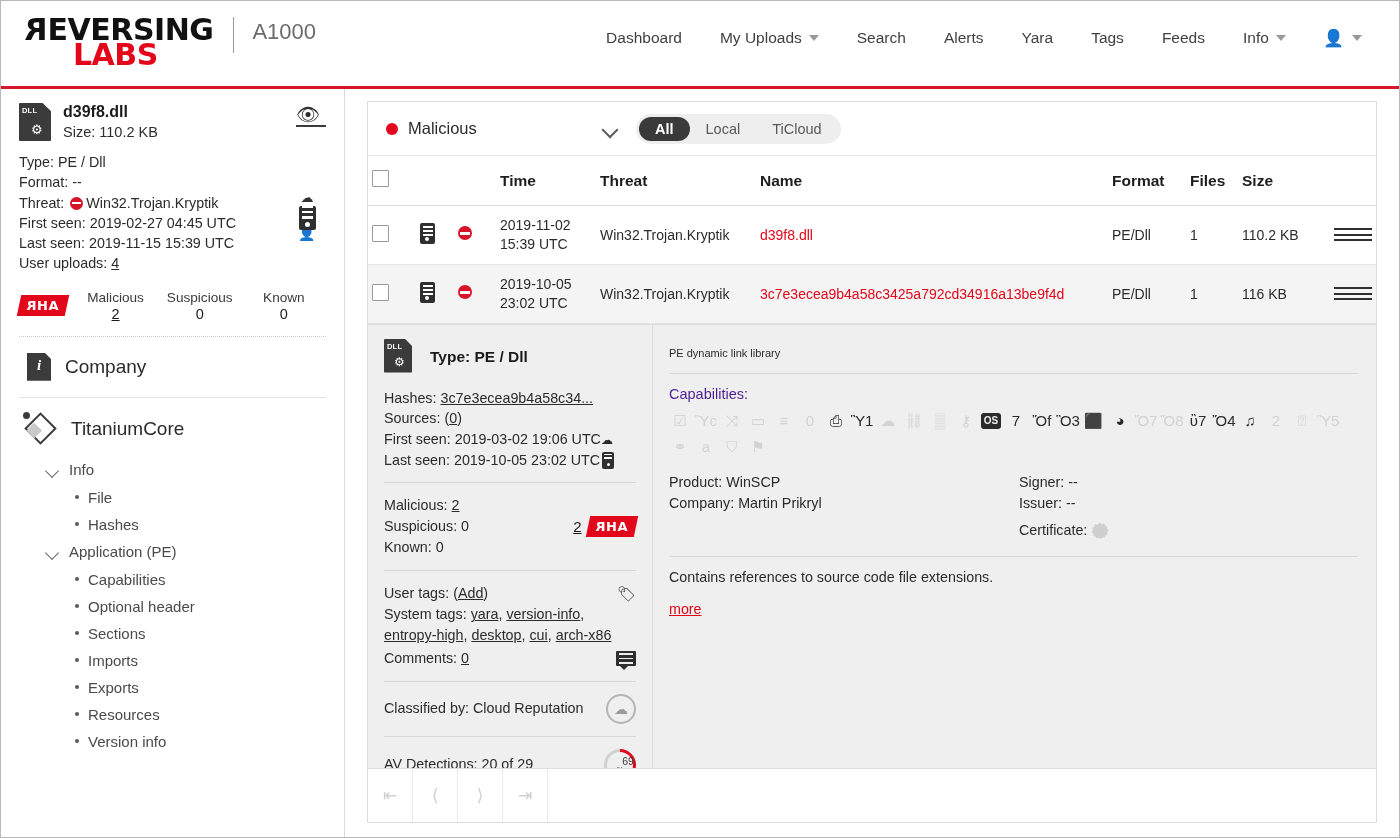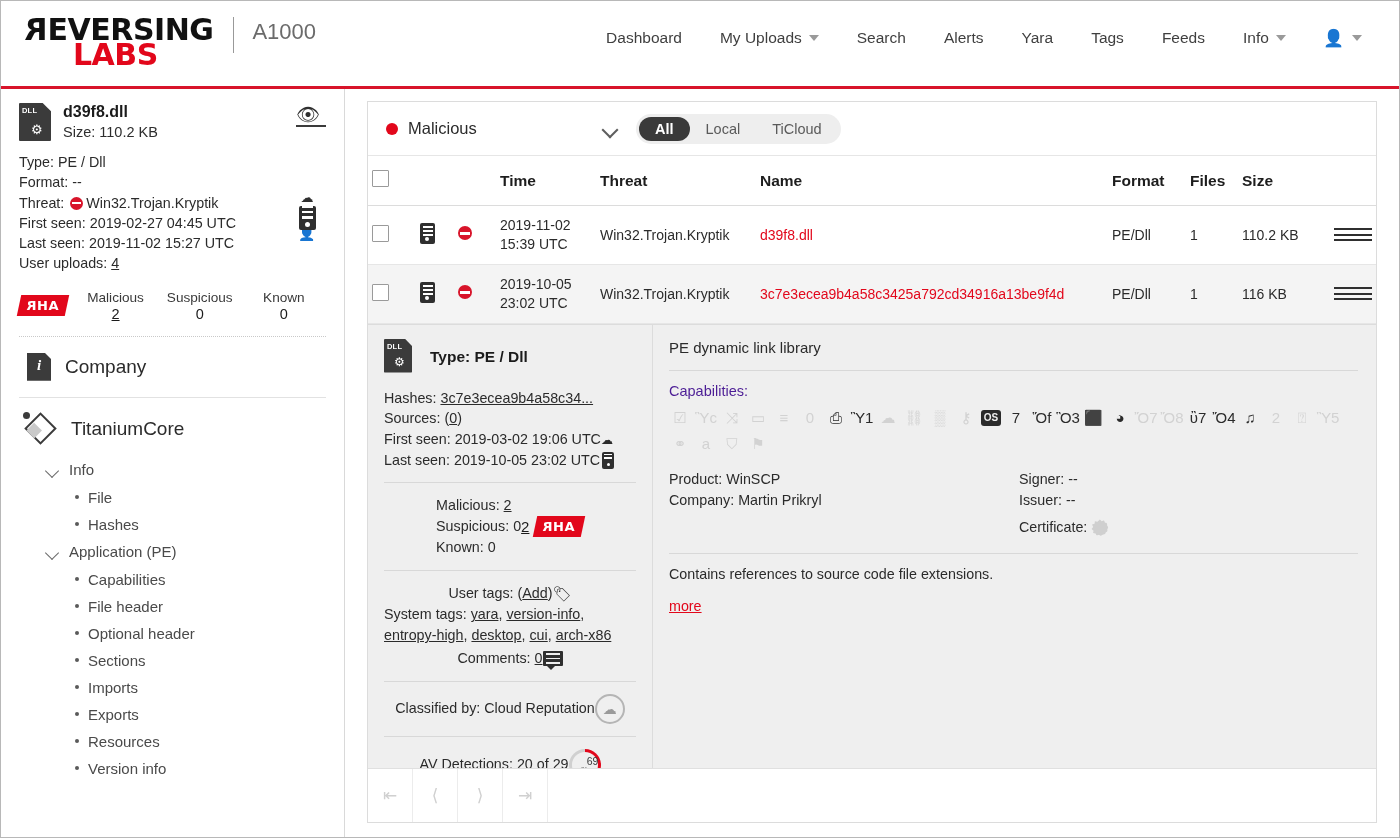--- a/index.html
+++ b/index.html
@@ -278,21 +278,21 @@
     width: 285px; flex: 0 0 285px; background: #efefef;
     border-right: 1px solid #dcdcdc; padding: 14px 16px 16px 16px;
   }
   .det-right { flex: 1; background: #efefef; padding: 14px 18px 16px 16px; }
   .dl-type { display: flex; align-items: center; gap: 12px; margin-bottom: 13px; }
   .dl-type .t { font-size: 15.5px; font-weight: 700; color: #1b1b1b; }
   .dl-block { font-size: 14.3px; color: #2b2b2b; line-height: 1.45; position: relative; }
   .dl-sep { border-top: 1px solid #d8d8d8; margin: 12px 0; }
   .rha-mini { display: flex; align-items: center; gap: 6px; }
   .rha-num { font-size: 15px; color: #1b1b1b; text-decoration: underline; }
-  .sum-flex { display: flex; justify-content: center; align-items: center; }
+  .sum-flex { display: flex; justify-content: space-between; align-items: center; }
   .cloud-circle {
     width: 30px; height: 30px; border-radius: 50%; border: 2px solid #b5b5b5;
     display: flex; align-items: center; justify-content: center;
     color: #9a9a9a; font-size: 14px;
   }
   .gauge {
     width: 32px; height: 32px; border-radius: 50%;
     background: conic-gradient(#e2071b 0% 69%, #d0d0d0 69% 100%);
     display: flex; align-items: center; justify-content: center; position: relative;
   }
@@ -307,21 +307,21 @@
   .gauge span b { display:block; font-weight:400; font-size:10.5px;margin-left:16px; }
   .gauge span em { display:block; font-style:normal; font-size:7.5px; }
   .tag-icon { font-size: 15px; color: #2f2f2f; }
   .cmt-icon { width: 20px; height: 15px; background: #2f2f2f; position: relative; border-radius:1px; }
   .cmt-icon i { display:block; height:1.8px; background:#efefef; margin: 2.6px 3px 0; }
   .cmt-icon::after {
     content:""; position:absolute; left:4px; bottom:-4px; border-left:4px solid transparent;
     border-right:4px solid transparent; border-top:4px solid #2f2f2f;
   }
 
-  .dr-title { font-size: 15px; color: #2b2b2b; }
+  .dr-title { font-size: 11px; color: #2b2b2b; margin-top: 8px; }
   .dr-sep { border-top: 1px solid #d8d8d8; margin: 14px 0 12px; }
   .caps-label { font-size: 14.5px; color: #4c1d95; margin-bottom: 8px; }
   .caps-row { display: flex; flex-wrap: wrap; gap: 4px; align-items: center; }
   .cap {
     width: 22px; height: 22px; display: flex; align-items: center;
     justify-content: center; font-size: 15px; color: #d2d2d2; cursor: default;
   }
   .cap.on { color: #2b2b2b; }
   .info-cols { display: flex; margin-top: 14px; font-size: 14.3px; color: #2b2b2b; line-height: 1.5; }
   .ic-left { width: 350px; }
@@ -417,21 +417,21 @@
           <div style="font-size:19px;line-height:15px;color:#2f2f2f">👁</div>
           <div class="line"></div>
         </div>
       </div>
 
       <div class="meta">
         <div class="row"><span>Type:</span> <span>PE / Dll</span></div>
         <div class="row"><span>Format:</span> <span>--</span></div>
         <div class="row"><span>Threat:</span> <span class="threat-dot"></span><span>Win32.Trojan.Kryptik</span></div>
         <div class="row"><span>First seen:</span> <span>2019-02-27 04:45 UTC</span></div>
-        <div class="row"><span>Last seen:</span> <span>2019-11-02 15:27 UTC</span></div>
+        <div class="row"><span>Last seen:</span> <span>2019-11-15 15:39 UTC</span></div>
         <div class="row"><span>User uploads:</span> <span class="uline">4</span></div>
       </div>
 
       <div class="cloudserver">
         <div class="cs-cloud">☁</div>
         <div class="cs-box">
             <i></i>
             <i></i>
             <i></i>
             <span class="dot"></span>
@@ -483,24 +483,20 @@
             <span class="bullet"></span>
             <span>Hashes</span>
           </div>
         <div class="node">
             <span class="chev"></span>
             <span>Application (PE)</span>
           </div>
         <div class="leaf">
             <span class="bullet"></span>
             <span>Capabilities</span>
-          </div>
-        <div class="leaf">
-            <span class="bullet"></span>
-            <span>File header</span>
           </div>
         <div class="leaf">
             <span class="bullet"></span>
             <span>Optional header</span>
           </div>
         <div class="leaf">
             <span class="bullet"></span>
             <span>Sections</span>
           </div>
         <div class="leaf">

